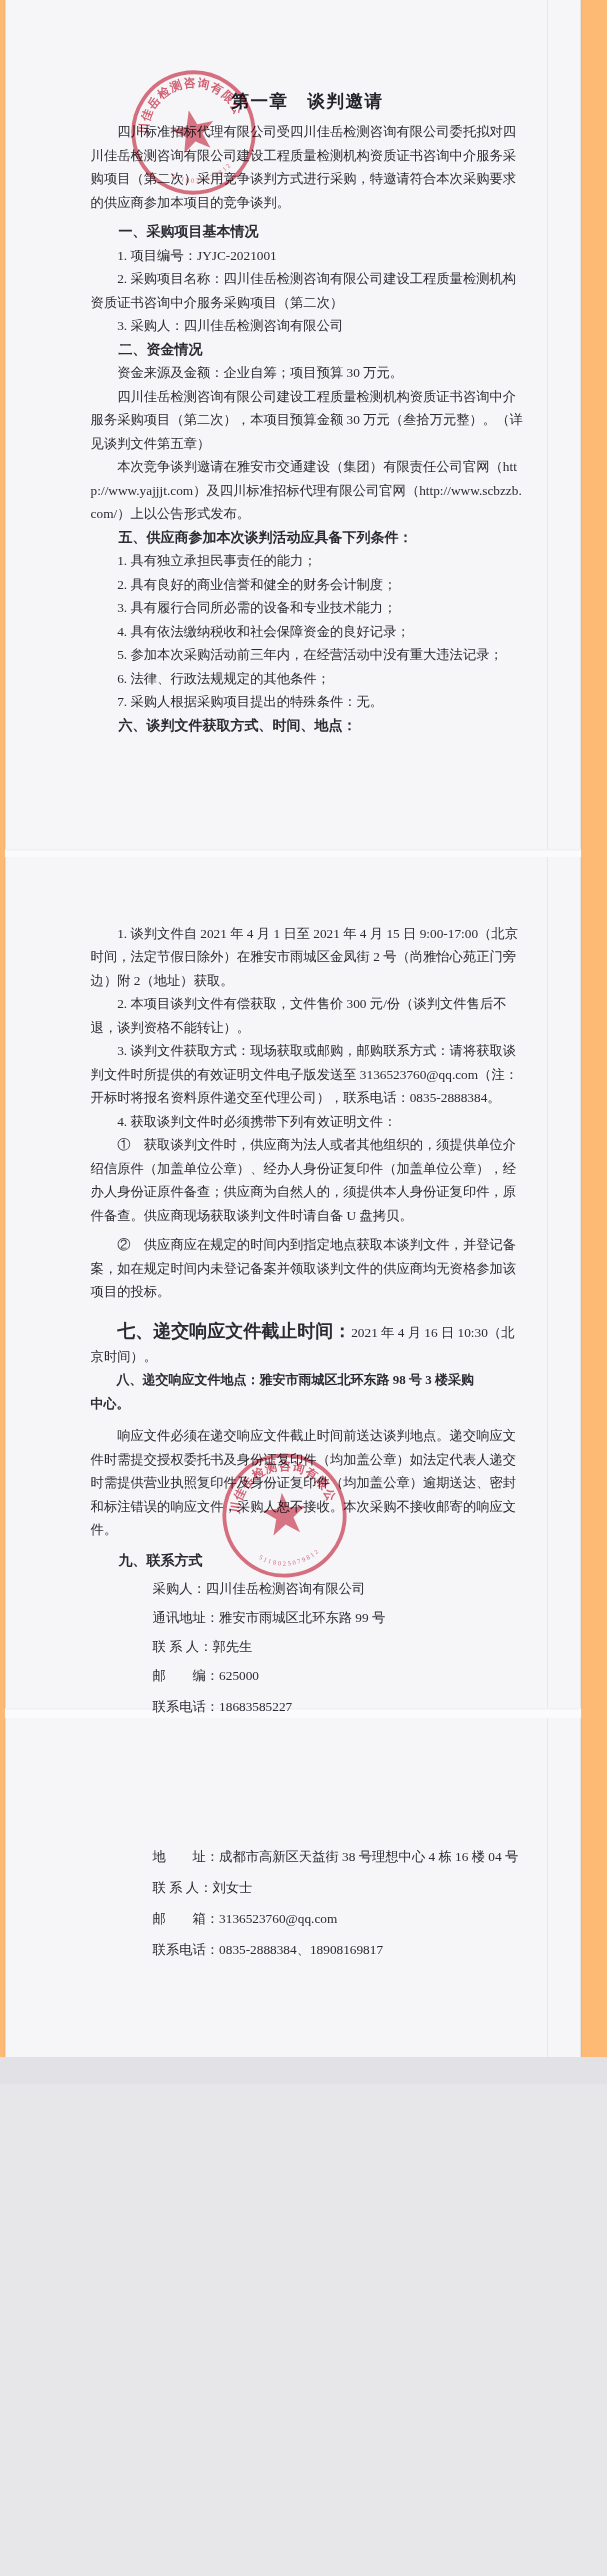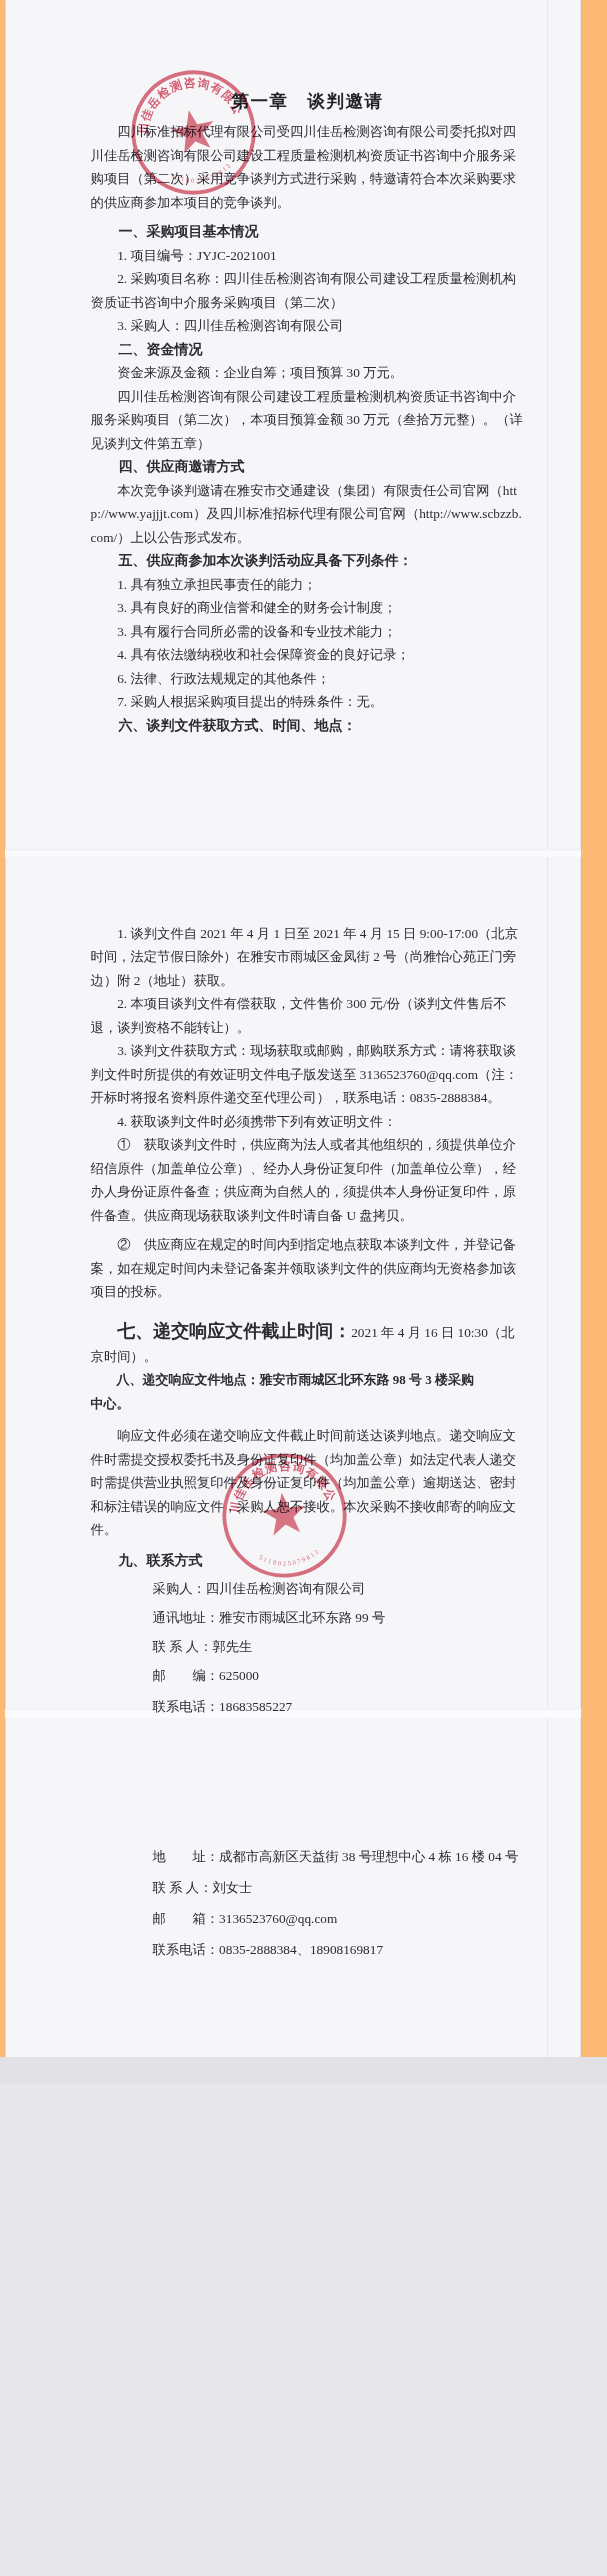--- a/index.html
+++ b/index.html
@@ -48,28 +48,28 @@
       <p class="h mt8">一、采购项目基本情况</p>
       <p class="indent">1. 项目编号：JYJC-2021001</p>
       <p class="indent">2. 采购项目名称：四川佳岳检测咨询有限公司建设工程质量检测机构资质证书咨询中介服务采购项目（第二次）</p>
       <p class="indent">3. 采购人：四川佳岳检测咨询有限公司</p>
 
       <p class="h">二、资金情况</p>
       <p class="indent">资金来源及金额：企业自筹；项目预算 30 万元。</p>
 
       <p class="indent">四川佳岳检测咨询有限公司建设工程质量检测机构资质证书咨询中介服务采购项目（第二次），本项目预算金额 30 万元（叁拾万元整）。（详见谈判文件第五章）</p>
 
-      <p class="h">四、供应商邀请方式</p>
       <p class="indent">本次竞争谈判邀请在雅安市交通建设（集团）有限责任公司官网（http://www.yajjjt.com）及四川标准招标代理有限公司官网（http://www.scbzzb.com/）上以公告形式发布。</p>
 
       <p class="h">五、供应商参加本次谈判活动应具备下列条件：</p>
       <p class="indent">1. 具有独立承担民事责任的能力；</p>
-      <p class="indent">3. 具有良好的商业信誉和健全的财务会计制度；</p>
+      <p class="indent">2. 具有良好的商业信誉和健全的财务会计制度；</p>
       <p class="indent">3. 具有履行合同所必需的设备和专业技术能力；</p>
       <p class="indent">4. 具有依法缴纳税收和社会保障资金的良好记录；</p>
+      <p class="indent">5. 参加本次采购活动前三年内，在经营活动中没有重大违法记录；</p>
       <p class="indent">6. 法律、行政法规规定的其他条件；</p>
       <p class="indent">7. 采购人根据采购项目提出的特殊条件：无。</p>
 
       <p class="h">六、谈判文件获取方式、时间、地点：</p>
 
       <div class="stamp" id="stamp1">
         <svg width="137" height="137" viewBox="-90 -90 180 180" xmlns="http://www.w3.org/2000/svg">
           <defs>
             <path id="arcTop1" d="M -59.1,-10.4 A 60,60 0 0 1 59.1,-10.4"></path>
             <path id="arcBot1" d="M -50,43 A 66,66 0 0 0 50,43"></path>

